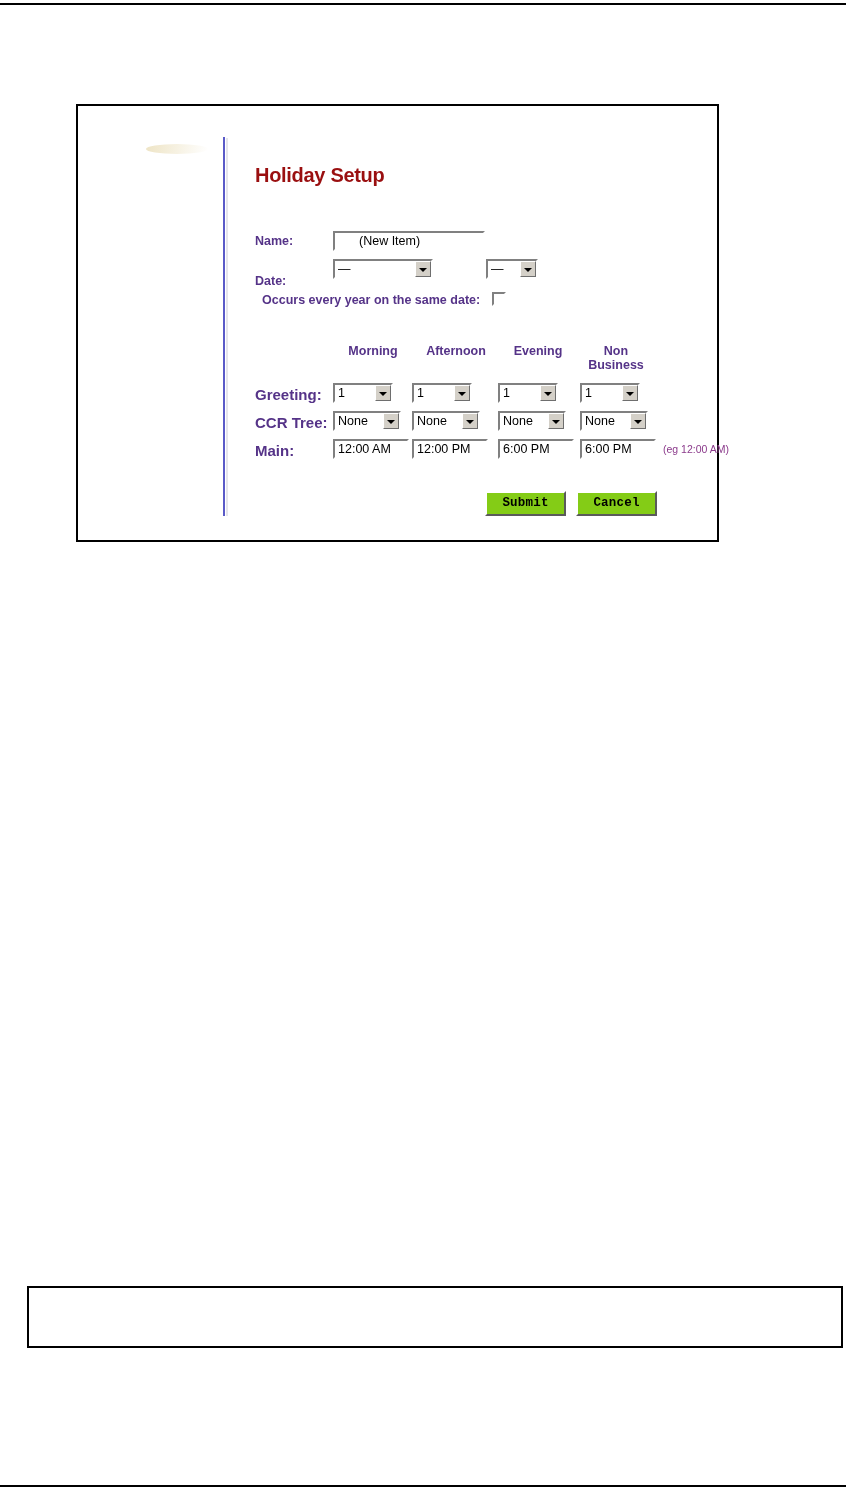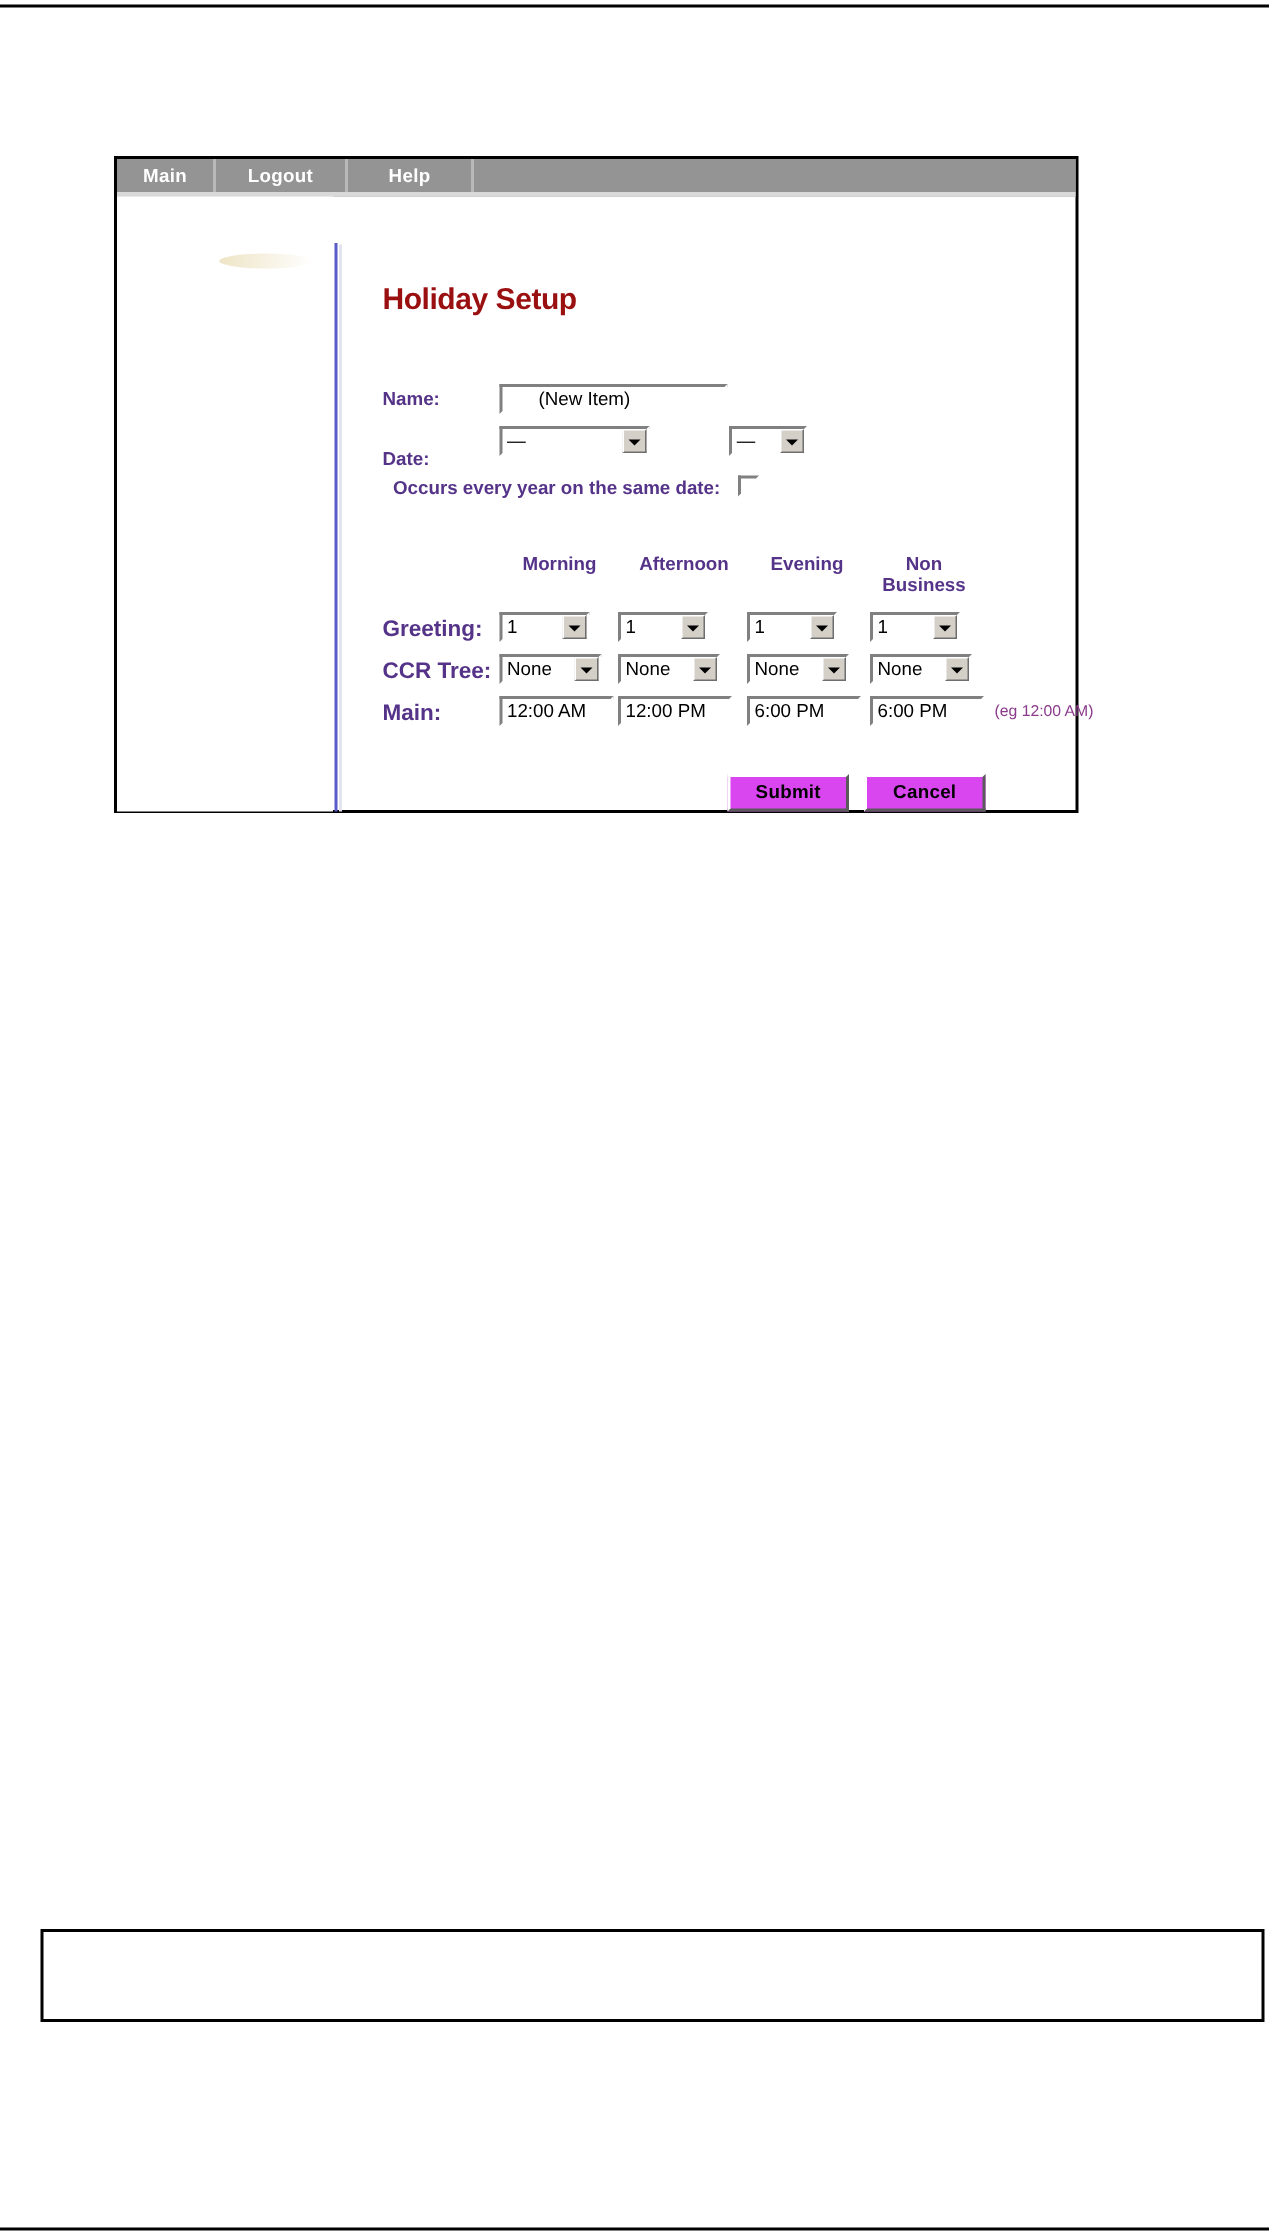--- a/index.html
+++ b/index.html
@@ -210,24 +210,24 @@
   .chkbox {
     width: 14px;
     height: 14px;
     border: 2px solid;
     border-color: #808080 #ffffff #ffffff #808080;
     background: #ffffff;
     box-sizing: border-box;
     cursor: pointer;
   }
   .btn {
-    background: #d946ef;
+    background: #84cc16;
     border: 2px solid;
     border-color: #ffffff #5a5a5a #5a5a5a #ffffff;
-    font-family: Liberation Sans, sans-serif;
+    font-family: Liberation Mono, monospace;
     font-size: 12.5px;
     font-weight: bold;
     color: #000000;
     padding: 3px 12px 4px 12px;
     box-sizing: border-box;
     cursor: pointer;
     letter-spacing: 0.2px;
   }
 
   
@@ -288,32 +288,20 @@
   .actions .btn.submit { left: 0; width: 81px; }
   .actions .btn.cancel { left: 91px; width: 81px; }
 </style>
 </head>
 <body>
 
 <div class="page-rule-top"></div>
 
 <div class="app-frame">
 
-  <div class="menubar">
-    <div class="menubar-item m-main">
-      <span>Main</span>
-    </div>
-    <div class="menubar-item m-logout">
-      <span>Logout</span>
-    </div>
-    <div class="menubar-item m-help">
-      <span>Help</span>
-    </div>
-    <div class="menubar-spacer"></div>
-  </div>
 
   <div class="frame-body">
 
     <div class="nav-column">
       <div class="nav-artifact"></div>
     </div>
     <div class="nav-divider"></div>
     <div class="nav-divider-shadow"></div>
 
     <div class="content">

